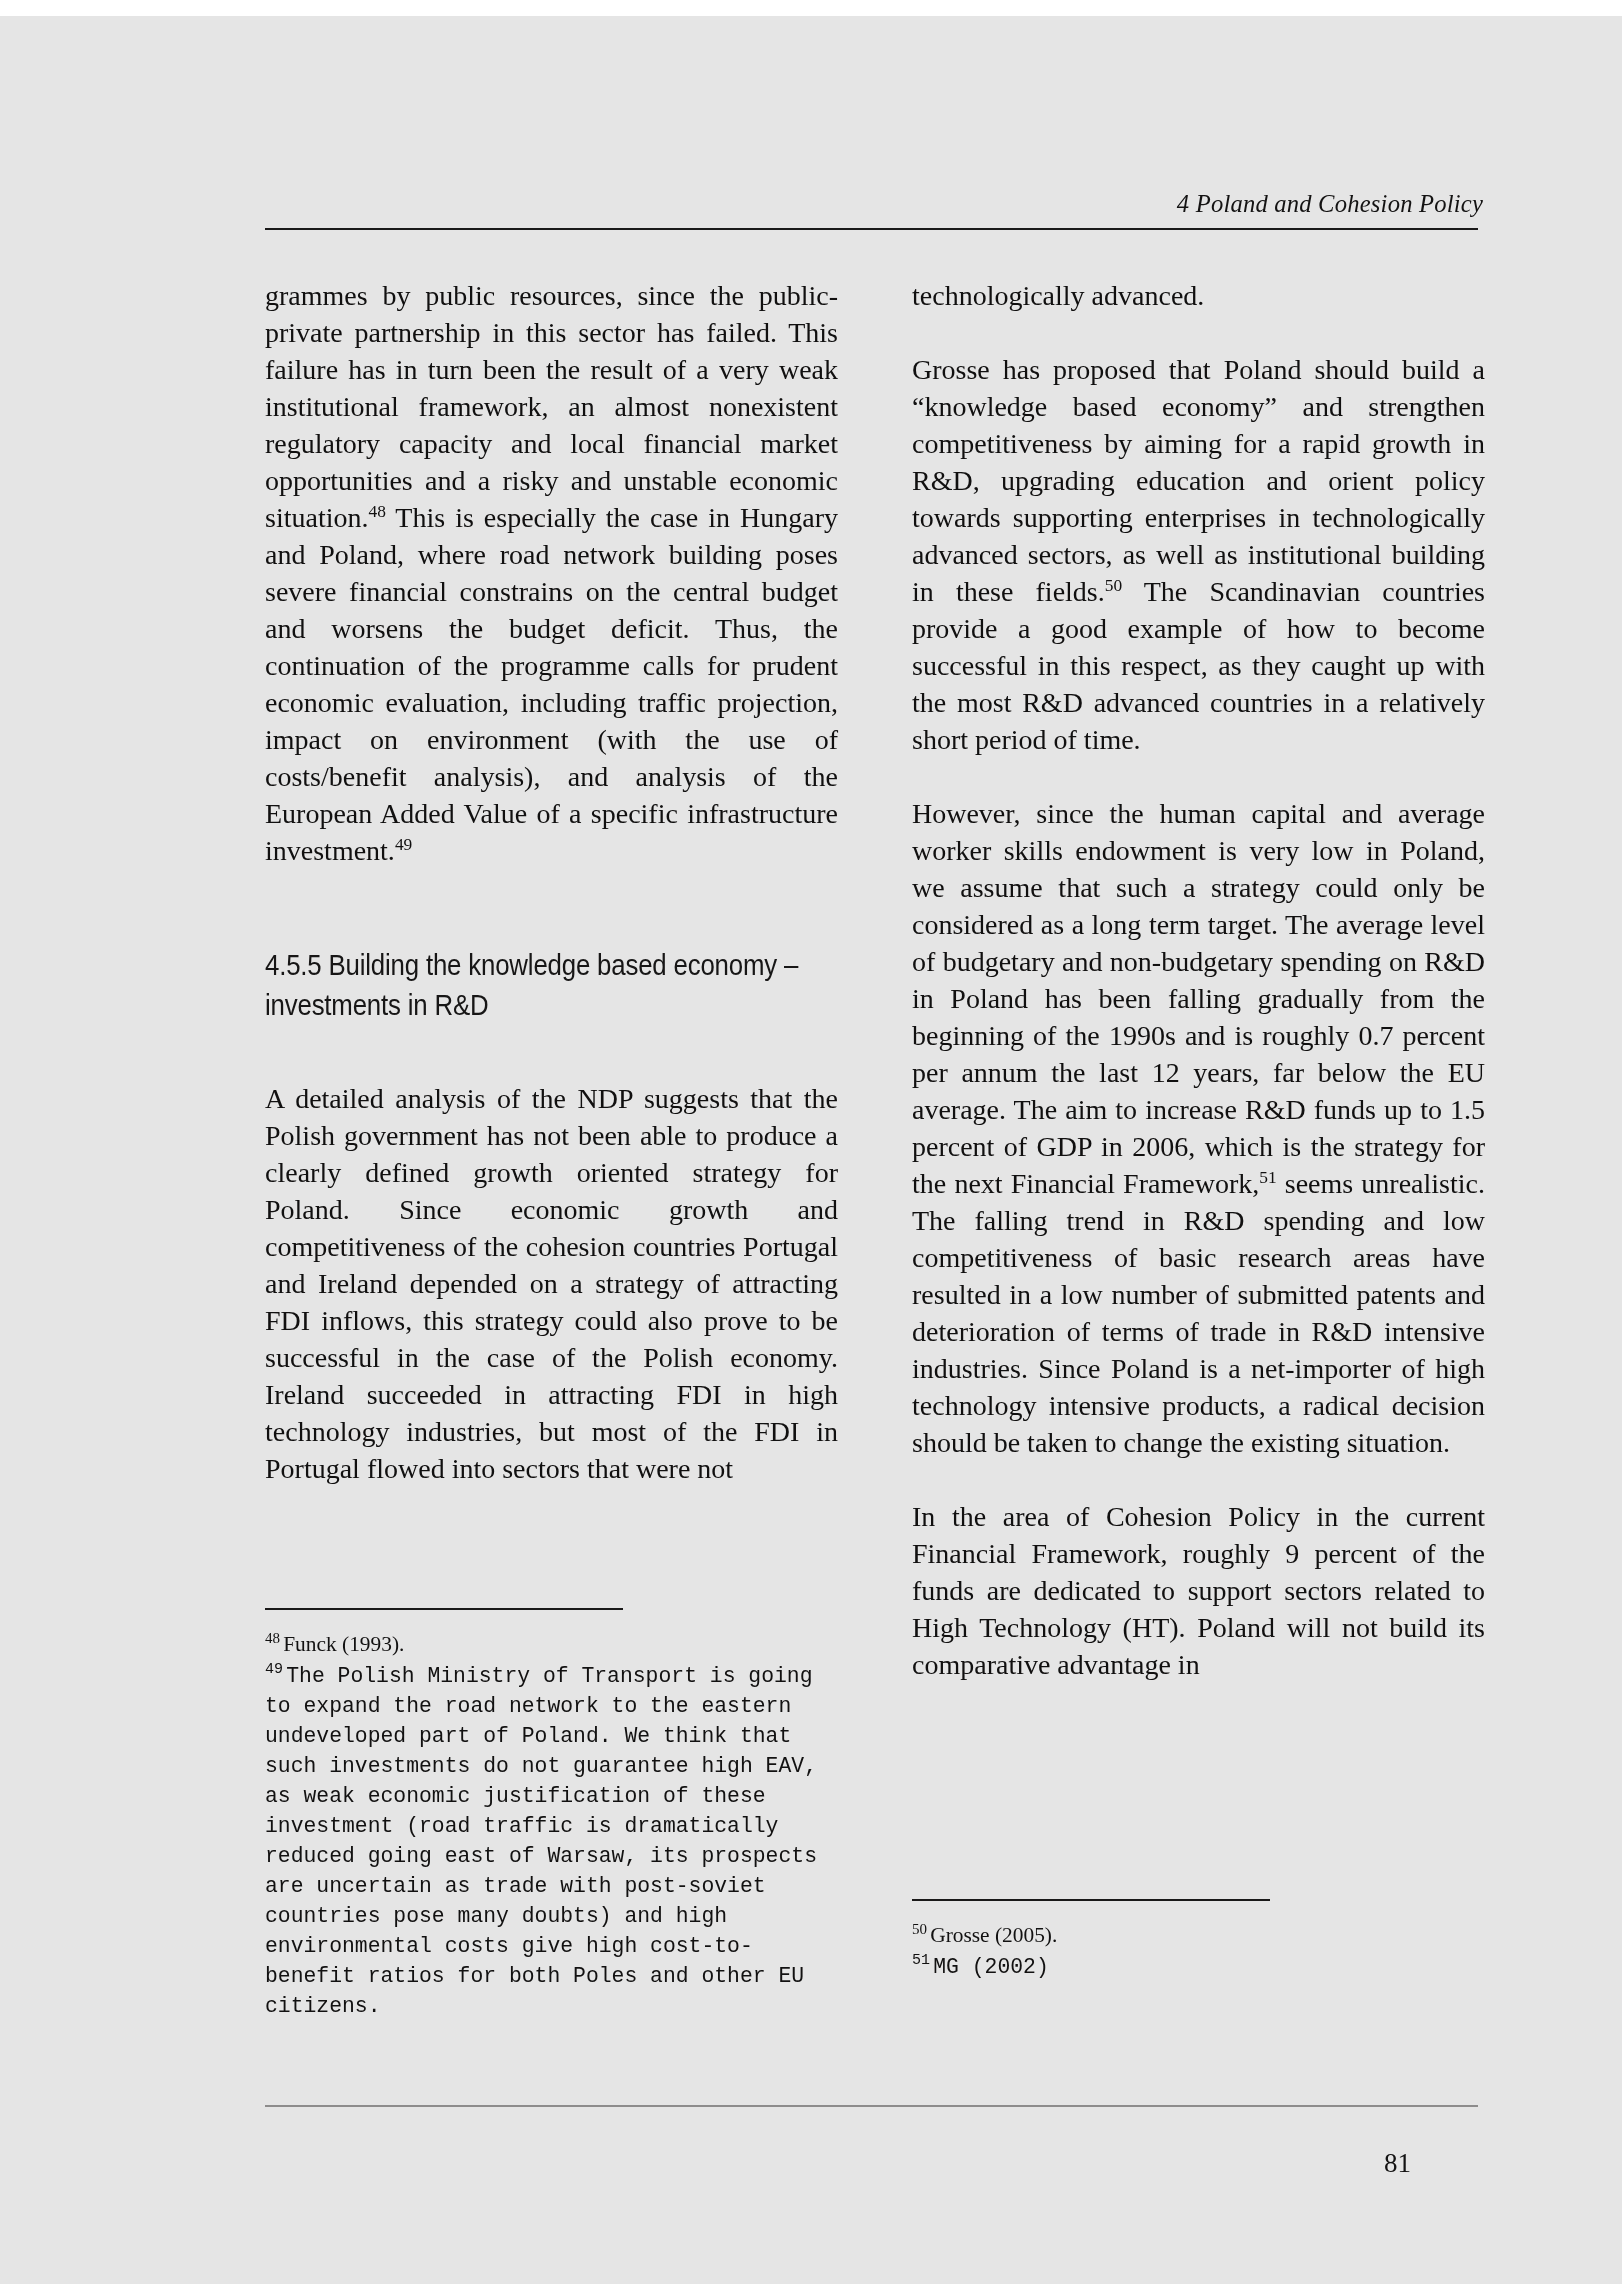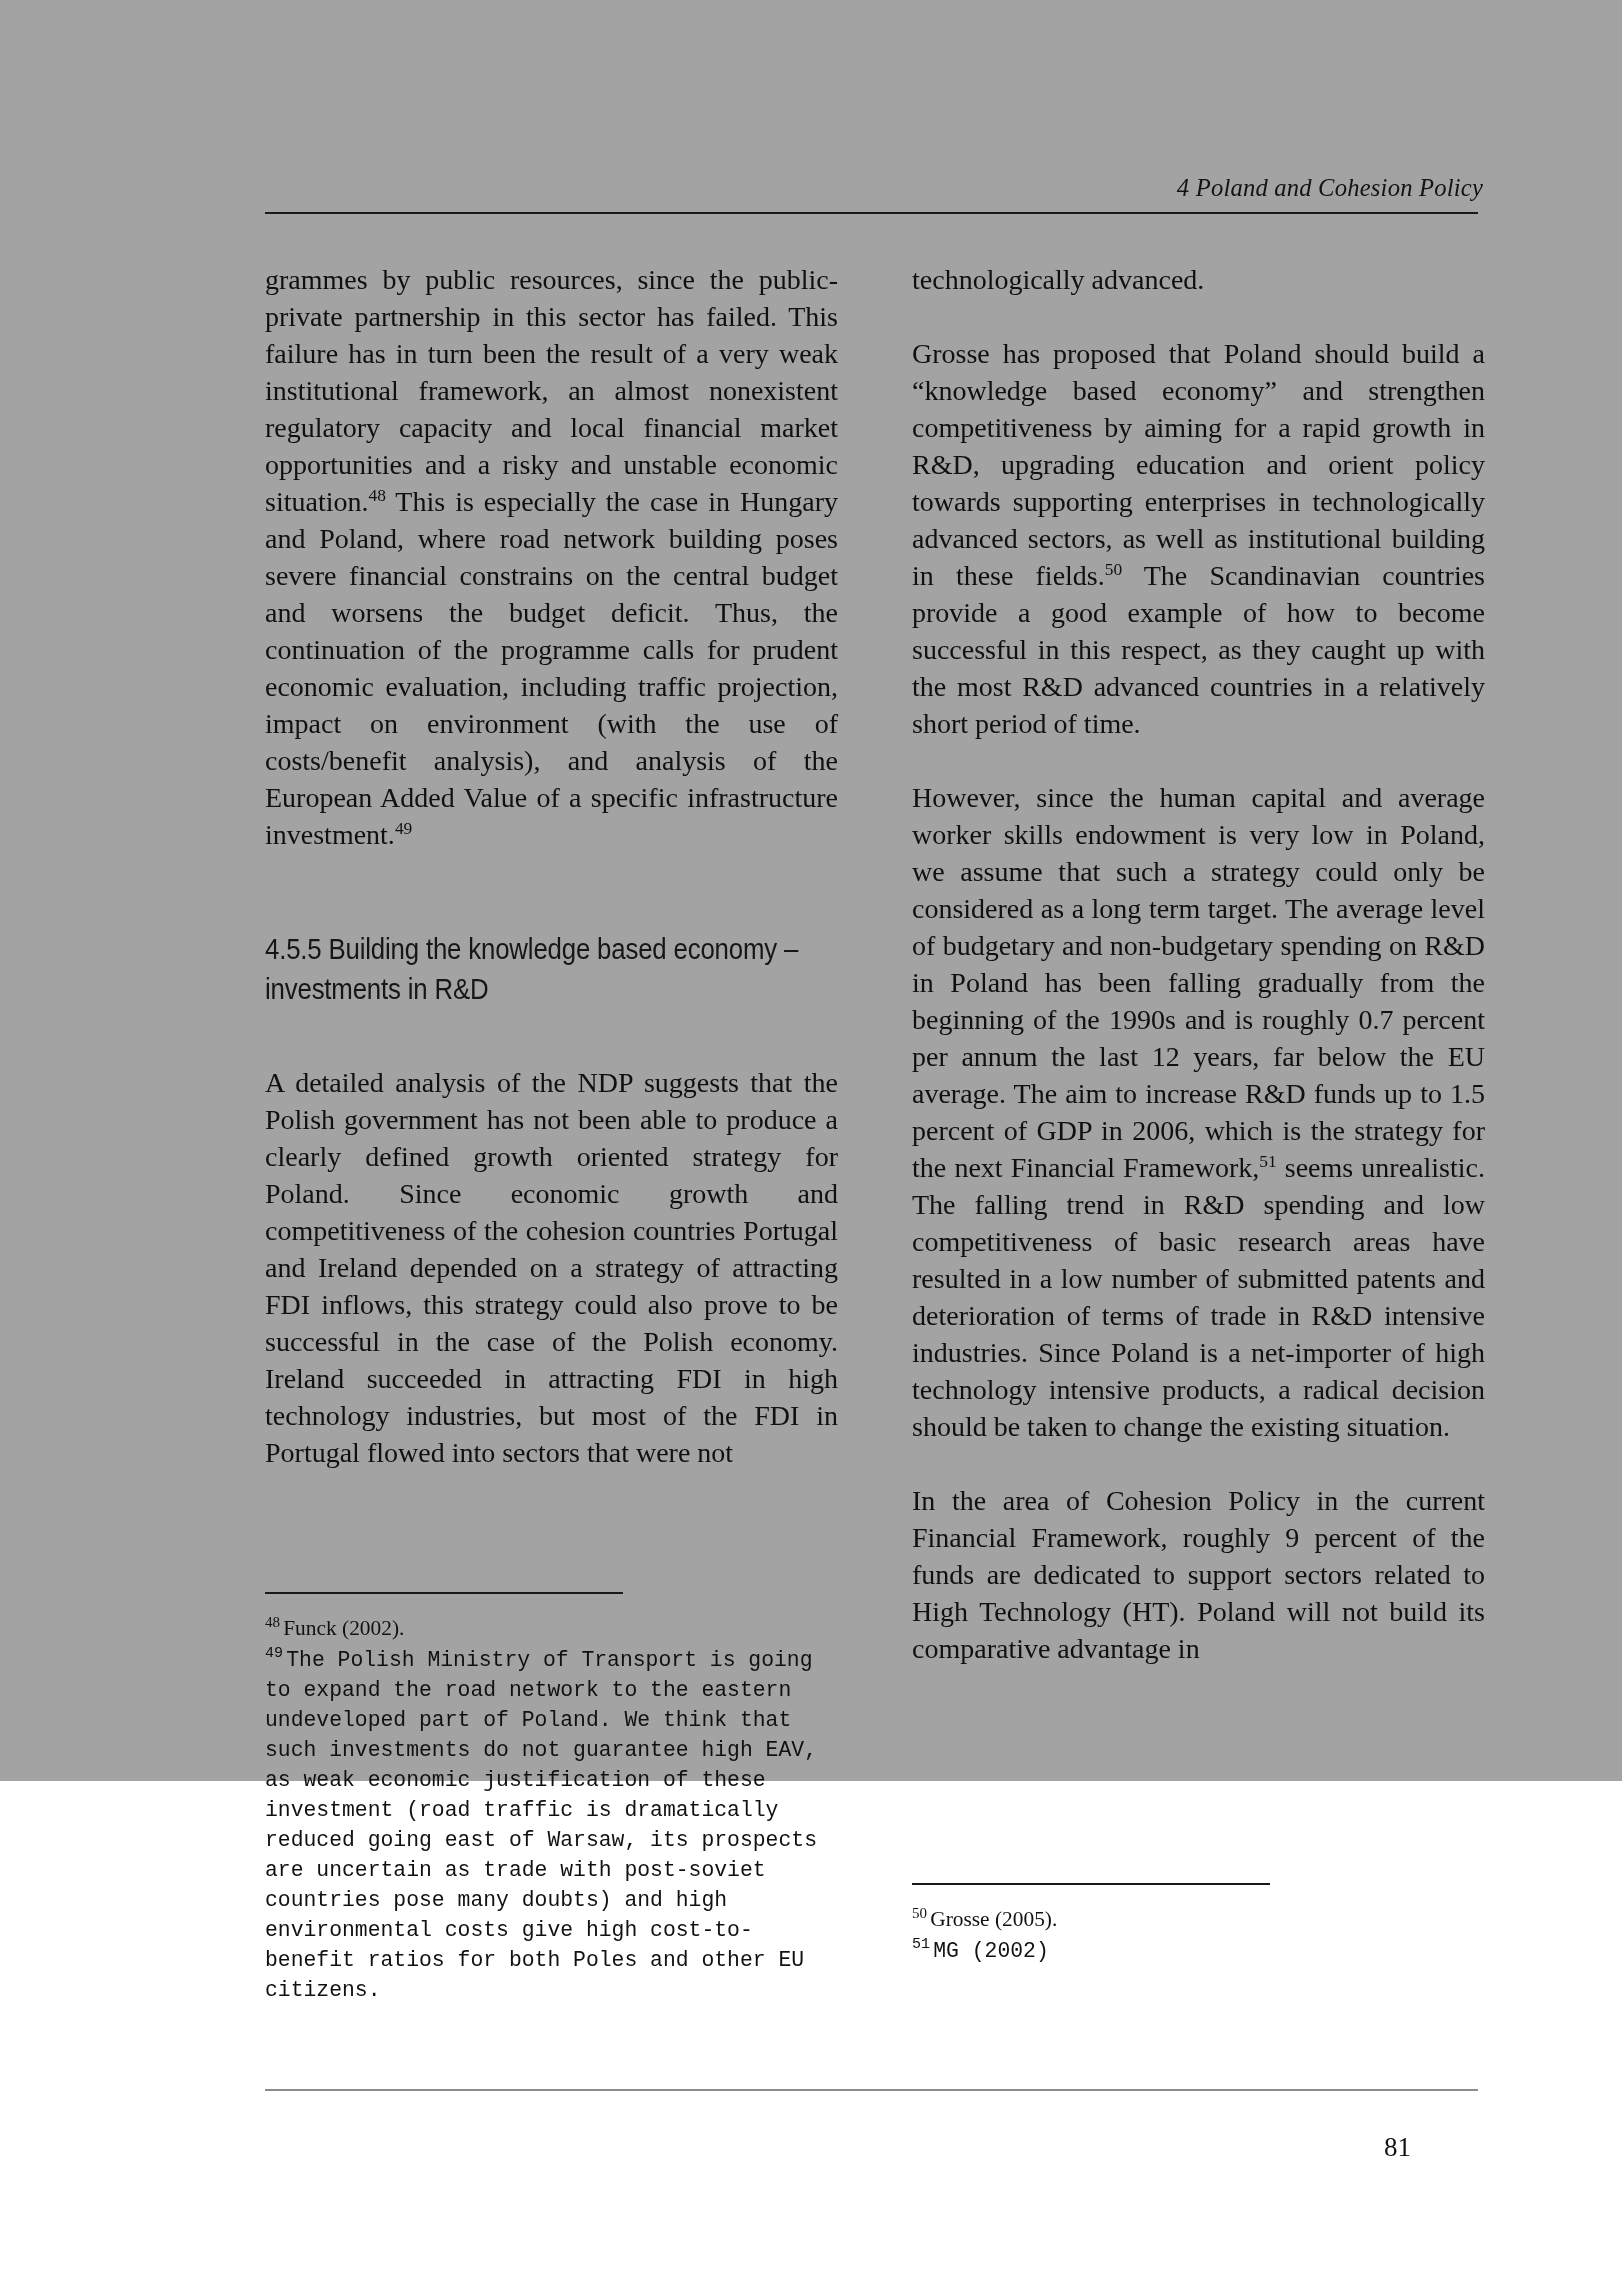--- a/index.html
+++ b/index.html
@@ -11,24 +11,24 @@
     width: 1622px;
     height: 2295px;
     font-family: "Liberation Serif", serif;
     color: #100f0f;
     position: relative;
     overflow: hidden;
   }
 
   .page {
     position: absolute;
-    left: 0; top: 0;
+    left: 0; top: 16px;
     width: 1622px;
-    height: 1781px;
-    background: #a3a3a3;
+    height: 2268px;
+    background: #e5e5e5;
   }
 
   
   .running-head-wrap {
     position: absolute;
     left: 265px;
     top: 173px;
     width: 1359px;
   }
   .running-head {
@@ -185,21 +185,21 @@
 
       <div class="heading-block">
         <h2 class="section-heading">4.5.5 Building the knowledge based economy – investments in R&amp;D</h2>
       </div>
 
       <p class="body last-line-left">A detailed analysis of the NDP suggests that the Polish government has not been able to produce a clearly defined growth oriented strategy for Poland. Since economic growth and competitiveness of the cohesion countries Portugal and Ireland depended on a strategy of attracting FDI inflows, this strategy could also prove to be successful in the case of the Polish economy. Ireland succeeded in attracting FDI in high technology industries, but most of the FDI in Portugal flowed into sectors that were not</p>
 
       <div class="footnote-block" style="top:1331px;">
         <div class="fn-rule"></div>
 
-        <p class="footnote"><sup class="fnnum">48</sup><span>Funck (2002).</span></p>
+        <p class="footnote"><sup class="fnnum">48</sup><span>Funck (1993).</span></p>
 
         <p class="footnote"><sup class="fnnum">49</sup><span>The Polish Ministry of Transport is going to expand the road network to the eastern undeveloped part of Poland. We think that such investments do not guarantee high EAV, as weak economic justification of these investment (road traffic is dramatically reduced going east of Warsaw, its prospects are uncertain as trade with post-soviet countries pose many doubts) and high environmental costs give high cost-to-benefit ratios for both Poles and other EU citizens.</span></p>
       </div>
 
     </div>
 
     <div class="col col-right">
 
       <p class="body last-line-left">technologically advanced.</p>
 

